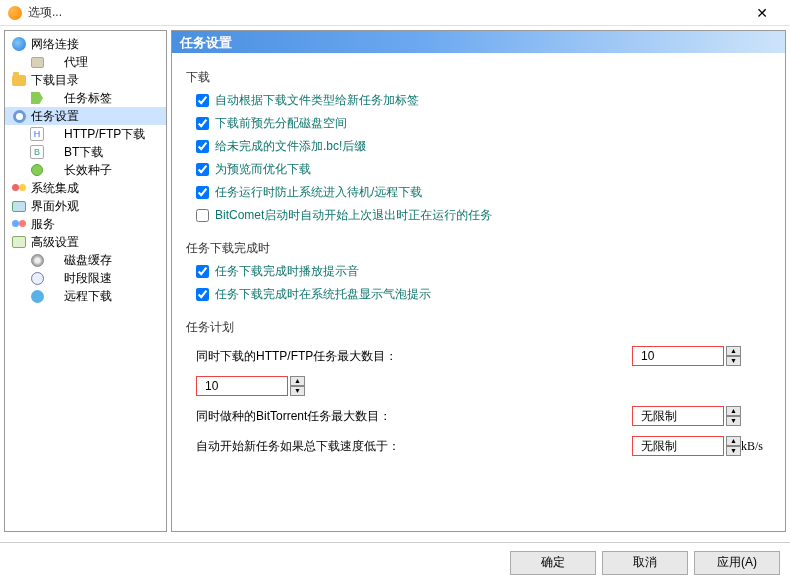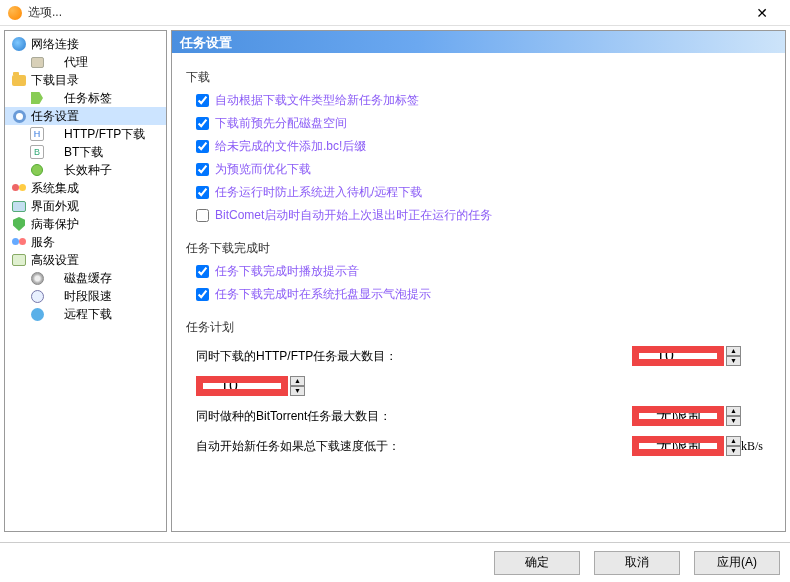--- a/index.html
+++ b/index.html
@@ -43,31 +43,31 @@
 .icon-remote { width:13px; height:13px; border-radius:50%; background:#5ab0e8; }
 .icon-tag { width:12px; height:12px; background:#8c5; clip-path: polygon(0 0, 70% 0, 100% 50%, 70% 100%, 0 100%); }
 .icon-proxy { width:13px; height:11px; background:#d8d0b8; border:1px solid #aa9; border-radius:2px; }
 
 .content { flex: 1; border: 1px solid #999; background: #fff; overflow: auto; }
 .panel-header { height: 22px; background: linear-gradient(to right, #4a8fe0, #6ba8f0 40%, #cde4fa 100%); color: #fff; font-weight: bold; padding: 3px 8px; font-size: 13px; }
 .panel-body { padding: 8px 14px; }
 .group-title { color: #333; margin: 8px 0 6px 0; }
 .chk-row { display: flex; align-items: center; margin: 6px 0 6px 10px; }
 .chk-row input[type=checkbox] { width: 13px; height: 13px; margin-right: 6px; cursor:pointer; }
-.chk-row label { color: #8b5cf6; }
+.chk-row label { color: #0f766e; }
 
 .plan-row { display: flex; align-items: center; margin: 10px 0 10px 10px; }
 .plan-label { flex: 1; color: #000; }
 .spinner { display: flex; align-items: center; }
-.spinner input { width: 92px; height: 20px; border: 7px solid #ef4444; padding: 2px 17px; font-size: 16px; }
+.spinner input { width: 92px; height: 20px; border: 1px solid #ef4444; padding: 2px 8px; font-size: 12px; }
 .spinner .spins { display: flex; flex-direction: column; margin-left: 2px; }
 .spinner .spins button { width: 15px; height: 10px; border: 1px solid #888; background: #e8e8e8; font-size: 7px; line-height: 6px; padding: 0; cursor:pointer; }
 .unit { margin-left: 0; width: 30px; font-family: Liberation Serif, serif; }
 
-.footer { position: absolute; bottom: 0; left: 0; right: 0; height: 40px; border-top: 1px solid #ccc; display: flex; justify-content: flex-end; align-items: center; padding: 0 10px; gap: 14px; background: #fff; }
+.footer { position: absolute; bottom: 0; left: 0; right: 0; height: 40px; border-top: 1px solid #ccc; display: flex; justify-content: flex-end; align-items: center; padding: 0 10px; gap: 6px; background: #fff; }
 .footer button { width: 86px; height: 24px; border: 1px solid #aaa; background: #e8e8e8; cursor: pointer; }
 </style>
 </head>
 <body>
 
 <div class="titlebar">
   <div class="app-icon"></div>
   <div class="title">选项...</div>
   <div class="close">✕</div>
 </div>
@@ -129,26 +129,20 @@
         <span class="tree-label">系统集成</span>
       </div>
     <div class="tree-row">
         <span class="tree-icon">
           <span class="icon-monitor"></span>
         </span>
         <span class="tree-label">界面外观</span>
       </div>
     <div class="tree-row">
         <span class="tree-icon">
-          <span class="icon-shield"></span>
-        </span>
-        <span class="tree-label">病毒保护</span>
-      </div>
-    <div class="tree-row">
-        <span class="tree-icon">
           <span class="icon-service"></span>
         </span>
         <span class="tree-label">服务</span>
       </div>
     <div class="tree-row">
         <span class="tree-icon">
           <span class="icon-adv"></span>
         </span>
         <span class="tree-label">高级设置</span>
       </div>

